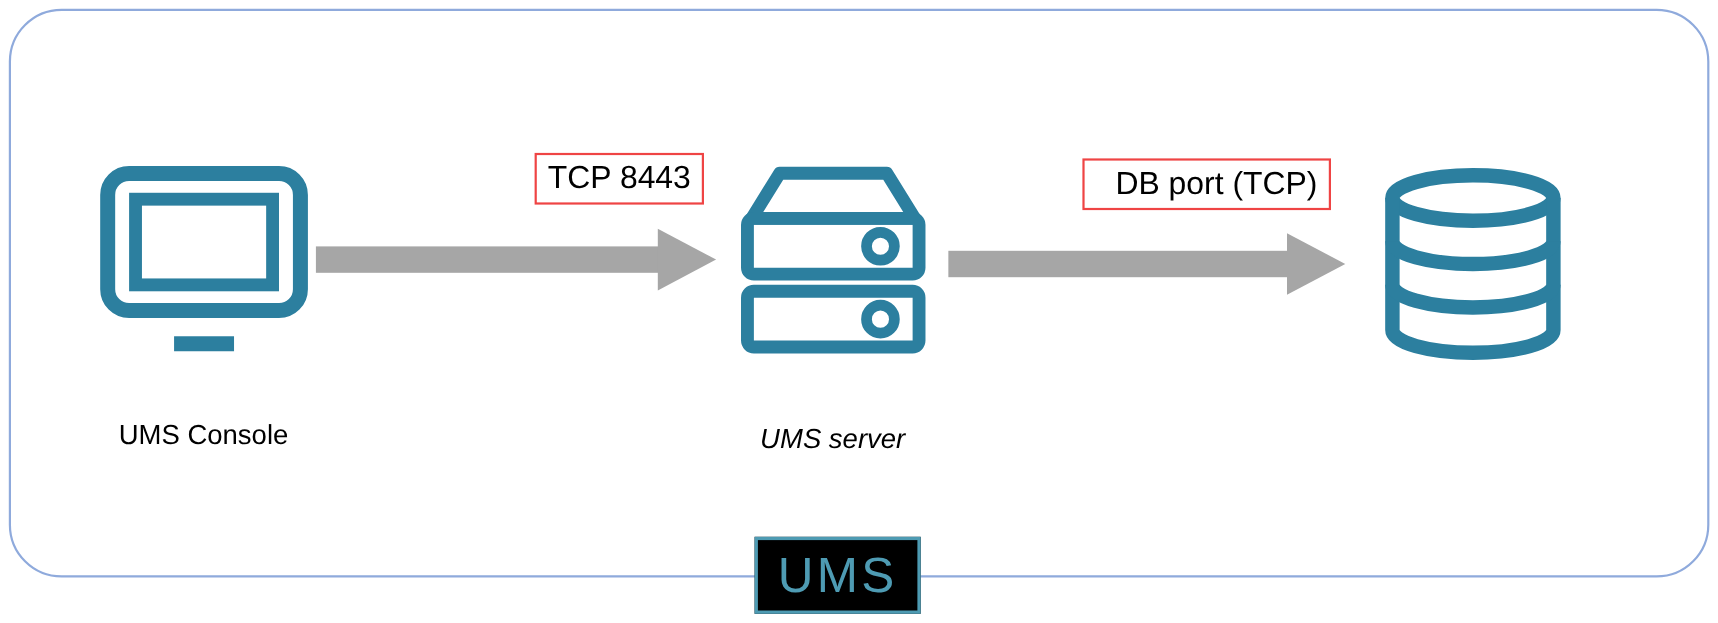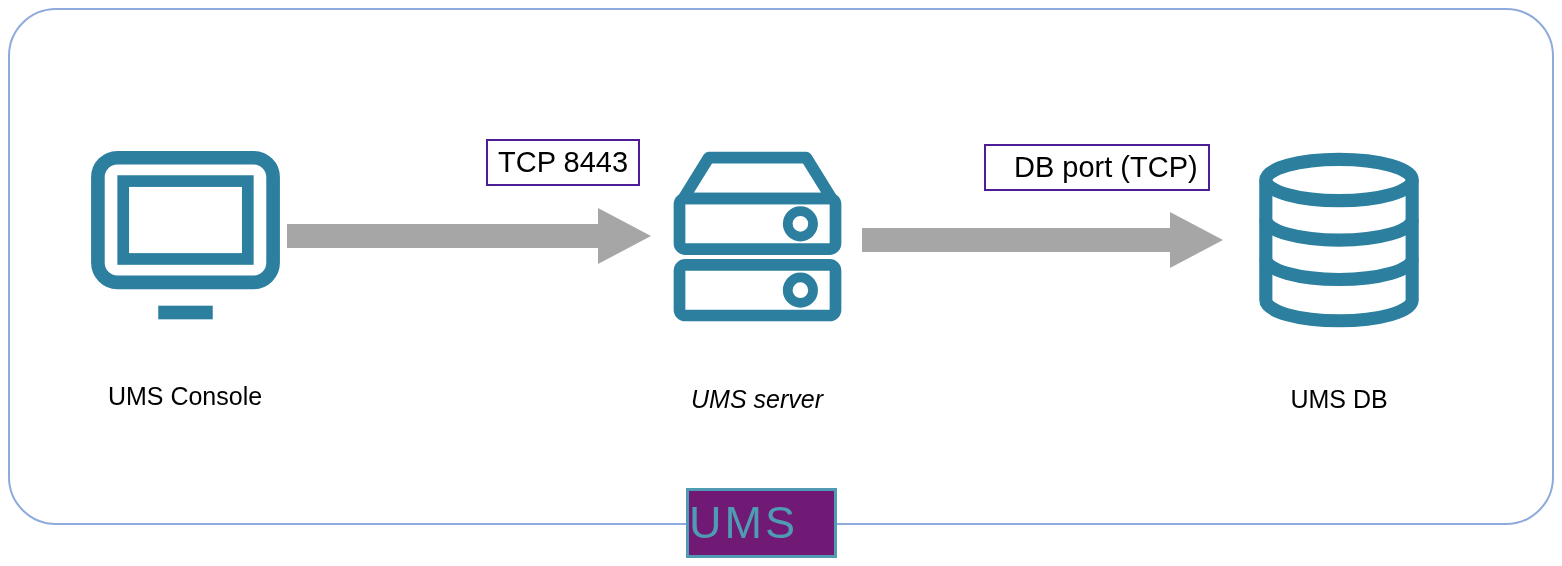--- a/index.html
+++ b/index.html
@@ -26,35 +26,35 @@
     position: absolute;
     font-size: 25px;
     color: #000000;
     white-space: nowrap;
     transform: translateX(-50%);
   }
   .arrow { position: absolute; color: var(--arrow-gray, #A6A6A6); }
   .conn-label {
     position: absolute;
     background: #ffffff;
-    border: 2px solid #4c1d95;
+    border: 2px solid #ef4444;
     font-size: 29px;
     line-height: 1.2;
     padding: 4px 10px;
     color: #000000;
     white-space: nowrap;
     z-index: 3;
   }
   .badge {
     position: absolute;
     left: 686px; top: 488px;
     width: 151px; height: 70px;
     border: 3px solid var(--badge-teal, #4E9BB3);
-    background: #701a75;
-    display: flex; align-items: center; 
+    background: #000000;
+    display: flex; align-items: center; justify-content: center;
     z-index: 2;
   }
   .badge span {
     font-size: 45px;
     color: var(--badge-teal, #4E9BB3);
     letter-spacing: 3px;
   }
 </style>
 </head>
 <body>
@@ -102,19 +102,18 @@
   <div class="icon" style="left:1245px; top:150px;">
     <svg width="188" height="182" viewBox="0 0 100 97" fill="none" stroke="currentColor">
       <ellipse cx="50" cy="16" rx="39" ry="11" stroke-width="7"></ellipse>
       <path d="M11,16 V80" stroke-width="7"></path>
       <path d="M89,16 V80" stroke-width="7"></path>
       <path d="M11,37 A39,11 0 0 0 89,37" stroke-width="7"></path>
       <path d="M11,58 A39,11 0 0 0 89,58" stroke-width="7"></path>
       <path d="M11,80 A39,11 0 0 0 89,80" stroke-width="7"></path>
     </svg>
   </div>
-  <div class="node-label" style="left:1339px; top:385px;">UMS DB</div>
 
   <div class="badge">
     <span>UMS</span>
   </div>
 
 </div>
 
 </body></html>

